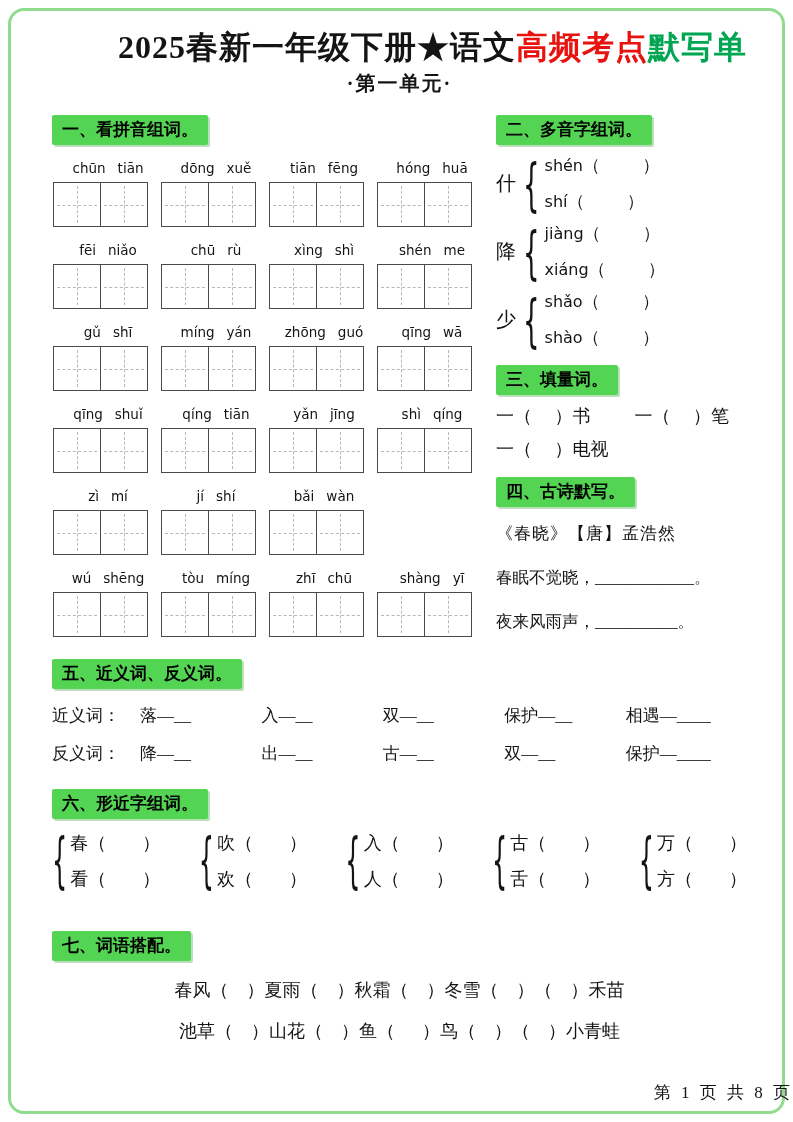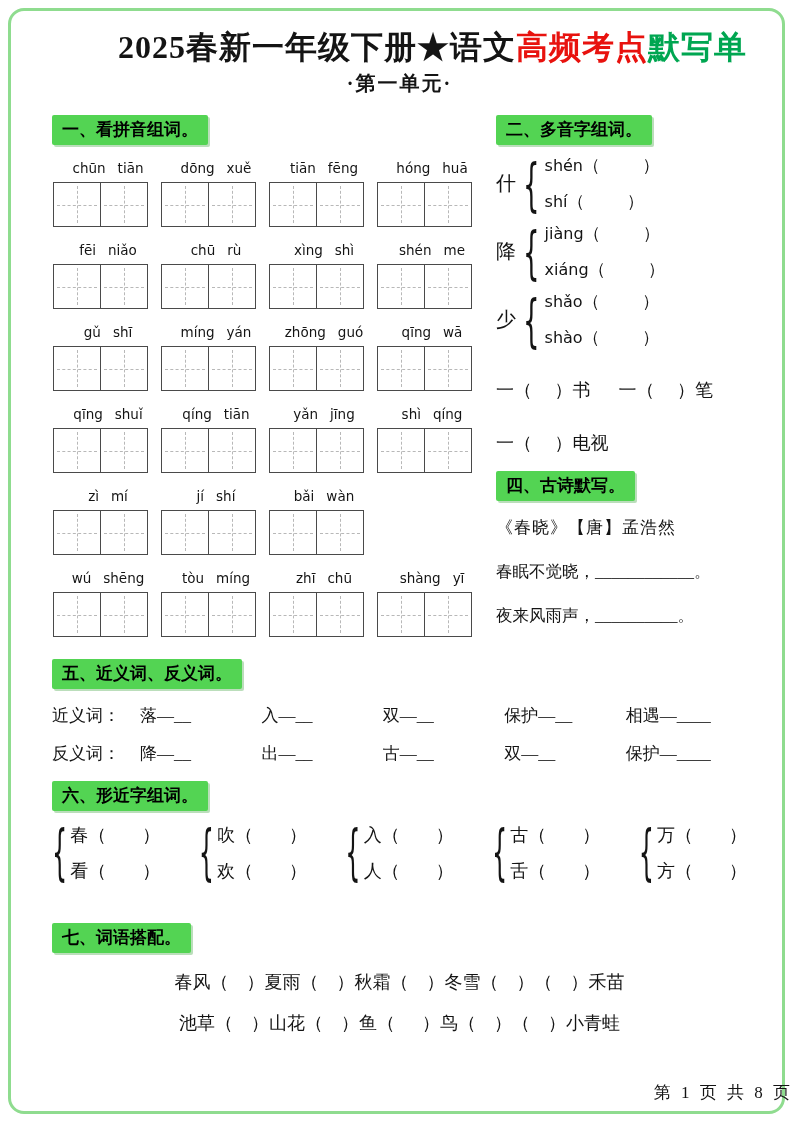--- a/index.html
+++ b/index.html
@@ -50,30 +50,30 @@
   .dy-char{font-size:20px;margin-right:2px}
   .brace{
     display:inline-block;font-family:"DejaVu Sans",sans-serif;font-size:26px;line-height:1;
     transform:scaleY(2.2);margin:0 5px;font-weight:normal;
   }
   .dy-lines{display:flex;flex-direction:column;gap:13px}
   .dy-line{display:flex;align-items:baseline;font-size:17px}
   .dy-py{font-family:"DejaVu Sans","Liberation Sans",sans-serif;font-size:16px}
   .pre{white-space:pre}
 
-  .s3-line{display:flex;gap:28px;font-size:18px;margin-top:29px}
+  .s3-line{display:flex;gap:44px;font-size:18px;margin-top:9px}
   .poem-title{font-size:17px;margin-top:15px;letter-spacing:1px}
   .poem-line{font-size:16.5px;margin-top:22px}
 
   .s5{margin-top:22px}
   .s5-row{display:flex;font-size:17px;margin-top:15px}
   .s5-label{flex:none;width:88px}
   .s5-item{flex:1}
 
-  .s6{margin-top:16px}
+  .s6{margin-top:24px}
   .s6-row{display:flex;justify-content:space-between;margin-top:12px}
   .s6-group{display:flex;align-items:center}
   .brace-lg{font-size:24px;transform:scaleY(2.5);margin:0 3px 0 0}
   .s6-lines{display:flex;flex-direction:column;gap:12px}
   .s6-line{font-size:18px}
 
   .s7{margin-top:40px}
   .s7-row{display:flex;justify-content:center;font-size:18px;margin-top:17px}
 
   .footer{position:absolute;left:0;right:0;bottom:18px;text-align:right;font-size:17px;letter-spacing:3px}
@@ -392,20 +392,21 @@
               <span class="pre">（          ）</span>
             </div>
           <div class="dy-line">
               <span class="dy-py">shào</span>
               <span class="pre">（          ）</span>
             </div>
         </div>
       </div>
 
       <div class="rsec">
+        <span class="chip">三、填量词。</span>
         <div class="s3-line">
             <span class="pre">一（     ）书</span>
             <span class="pre">一（     ）笔</span>
           </div>
         <div class="s3-line">
             <span class="pre">一（     ）电视</span>
           </div>
       </div>
 
       <div class="rsec">

